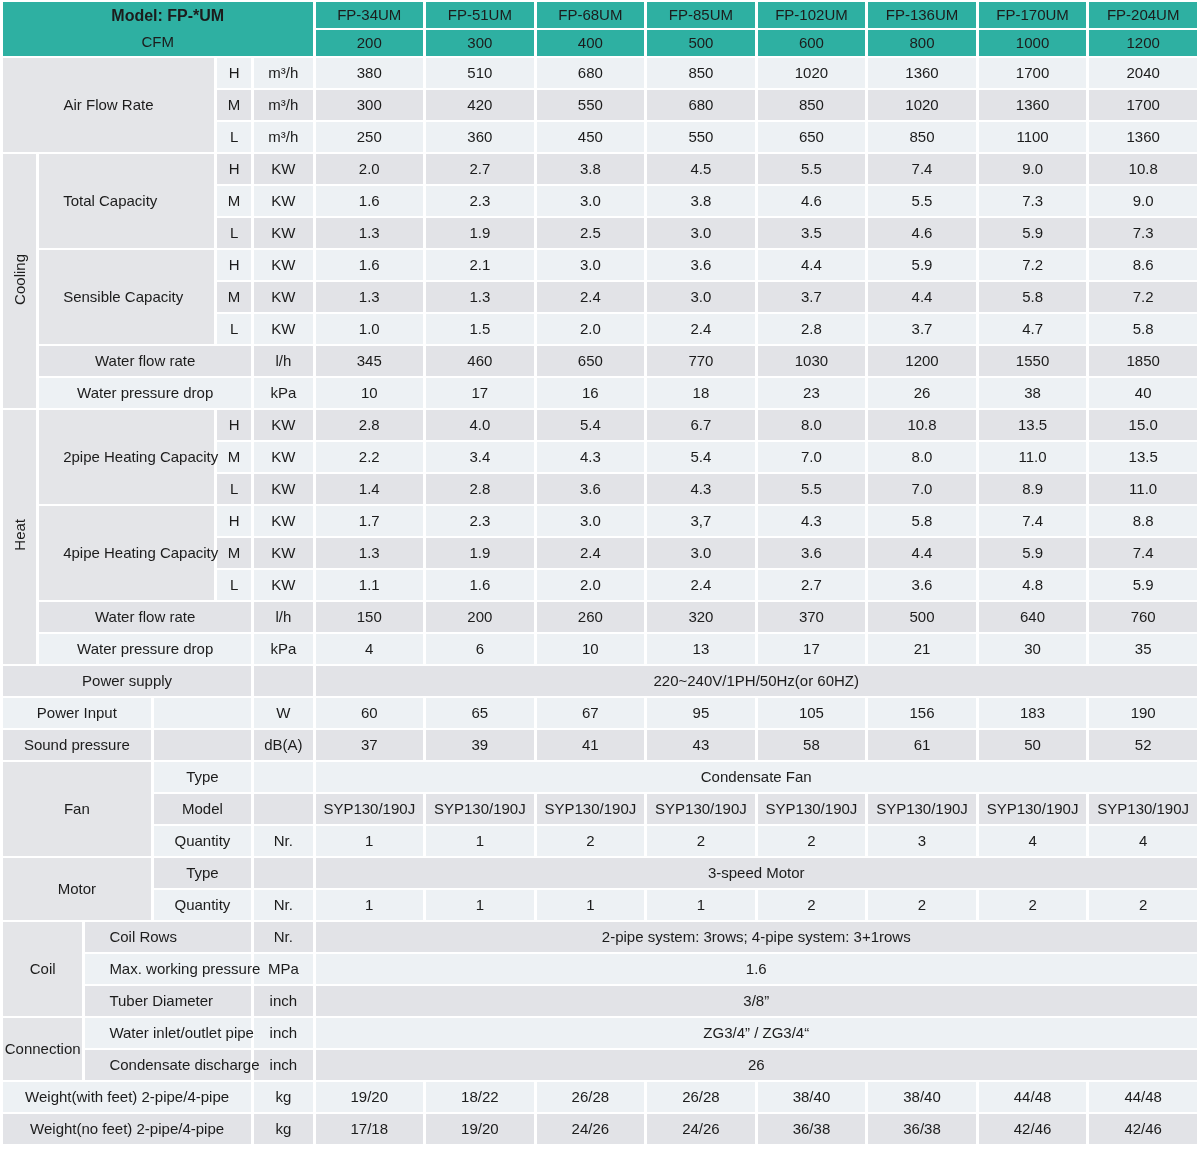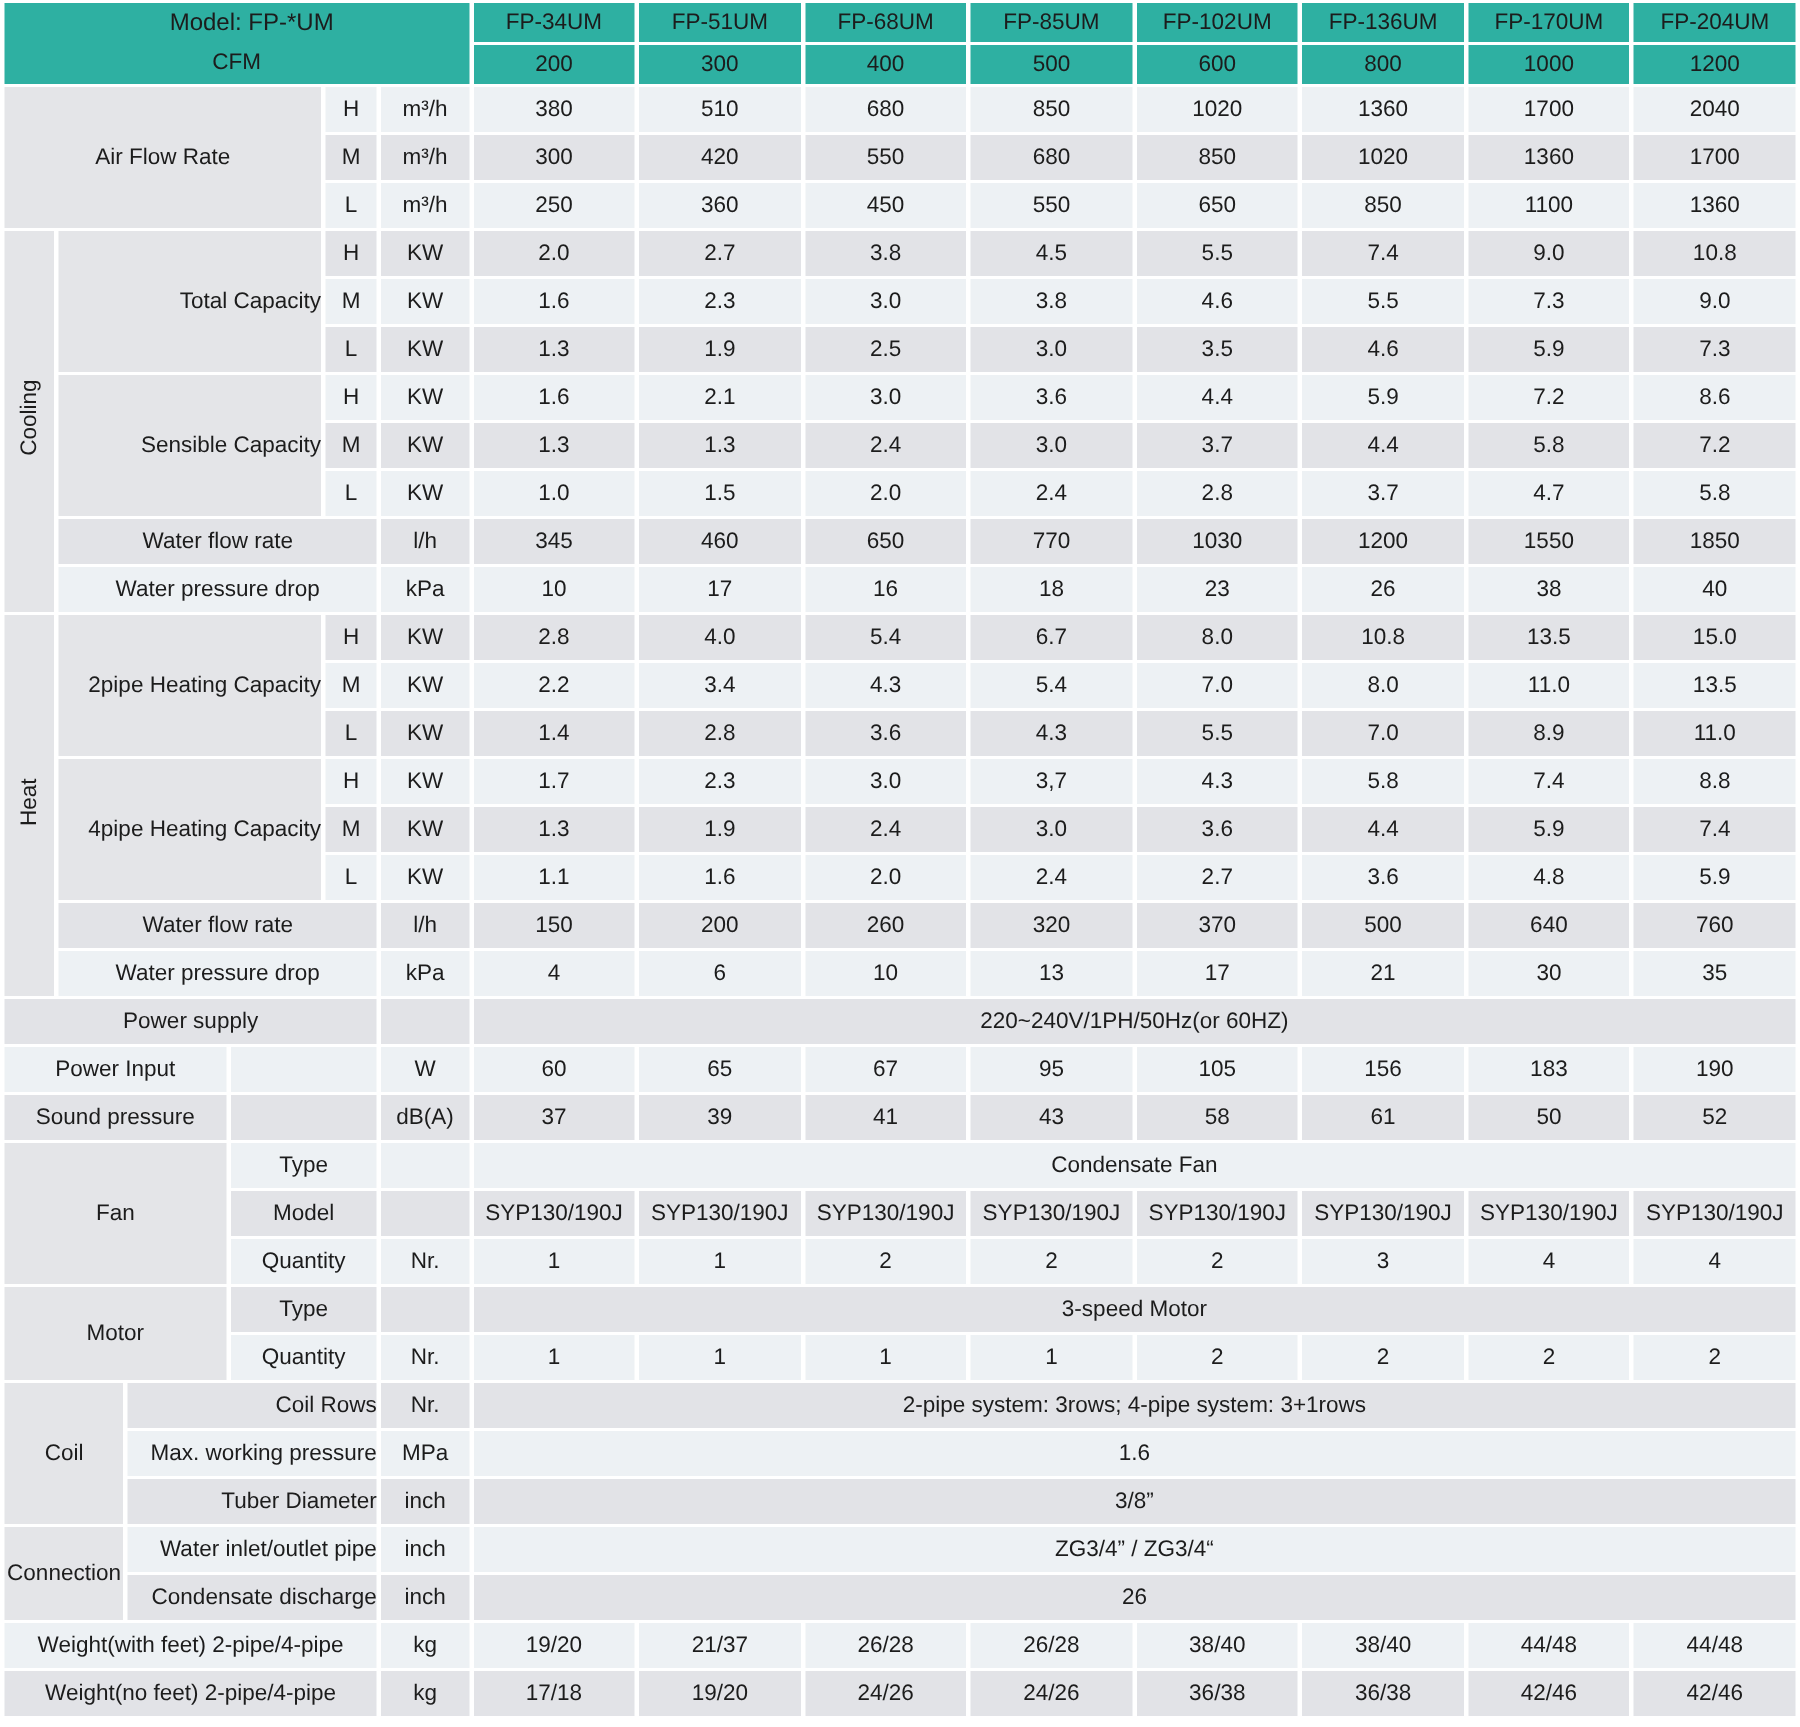--- a/index.html
+++ b/index.html
@@ -5,22 +5,22 @@
   html,body{margin:0;padding:0;background:#ffffff;}
   body{font-family:"Liberation Sans", sans-serif;color:#1c1c1c;}
   .page{width:1200px;}
   table{border-collapse:separate;border-spacing:3px 2px;table-layout:fixed;width:1200px;}
   td{text-align:center;vertical-align:middle;height:30px;padding:0;font-size:15px;line-height:1.1;}
   tr.hrow td{height:26px;}
   .teal{background:#2eb0a2;}
   .lt{background:#edf1f4;}
   .dk{background:#e2e3e7;}
   .lab{background:#e4e5e8;text-align:center;}
-  .bold{font-weight:normal;padding-left:20px;}
-  .left{text-align:right;padding-left:8px;white-space:nowrap;}
+  .bold{font-weight:bold;padding-left:20px;}
+  .left{text-align:left;padding-left:24px;white-space:nowrap;}
   .nowrap{white-space:nowrap;}
   .modelcell div{height:27px;display:flex;align-items:center;justify-content:center;}
   .modelcell .bold{font-size:16px;}
   td.vert span{display:inline-block;writing-mode:vertical-rl;transform:rotate(180deg);line-height:1;}
   td{overflow:visible;}
 </style>
 </head>
 <body>
 
 <div class="page">
@@ -405,21 +405,21 @@
         </tr>
         <tr>
           <td colspan="3" class="left dk">Condensate discharge</td>
           <td class="dk">inch</td>
           <td colspan="8" class="dk">26</td>
         </tr>
         <tr>
           <td colspan="5" class="nowrap lt">Weight(with feet) 2-pipe/4-pipe</td>
           <td class="lt">kg</td>
           <td class="lt">19/20</td>
-          <td class="lt">21/37</td>
+          <td class="lt">18/22</td>
           <td class="lt">26/28</td>
           <td class="lt">26/28</td>
           <td class="lt">38/40</td>
           <td class="lt">38/40</td>
           <td class="lt">44/48</td>
           <td class="lt">44/48</td>
         </tr>
         <tr>
           <td colspan="5" class="nowrap dk">Weight(no feet) 2-pipe/4-pipe</td>
           <td class="dk">kg</td>

